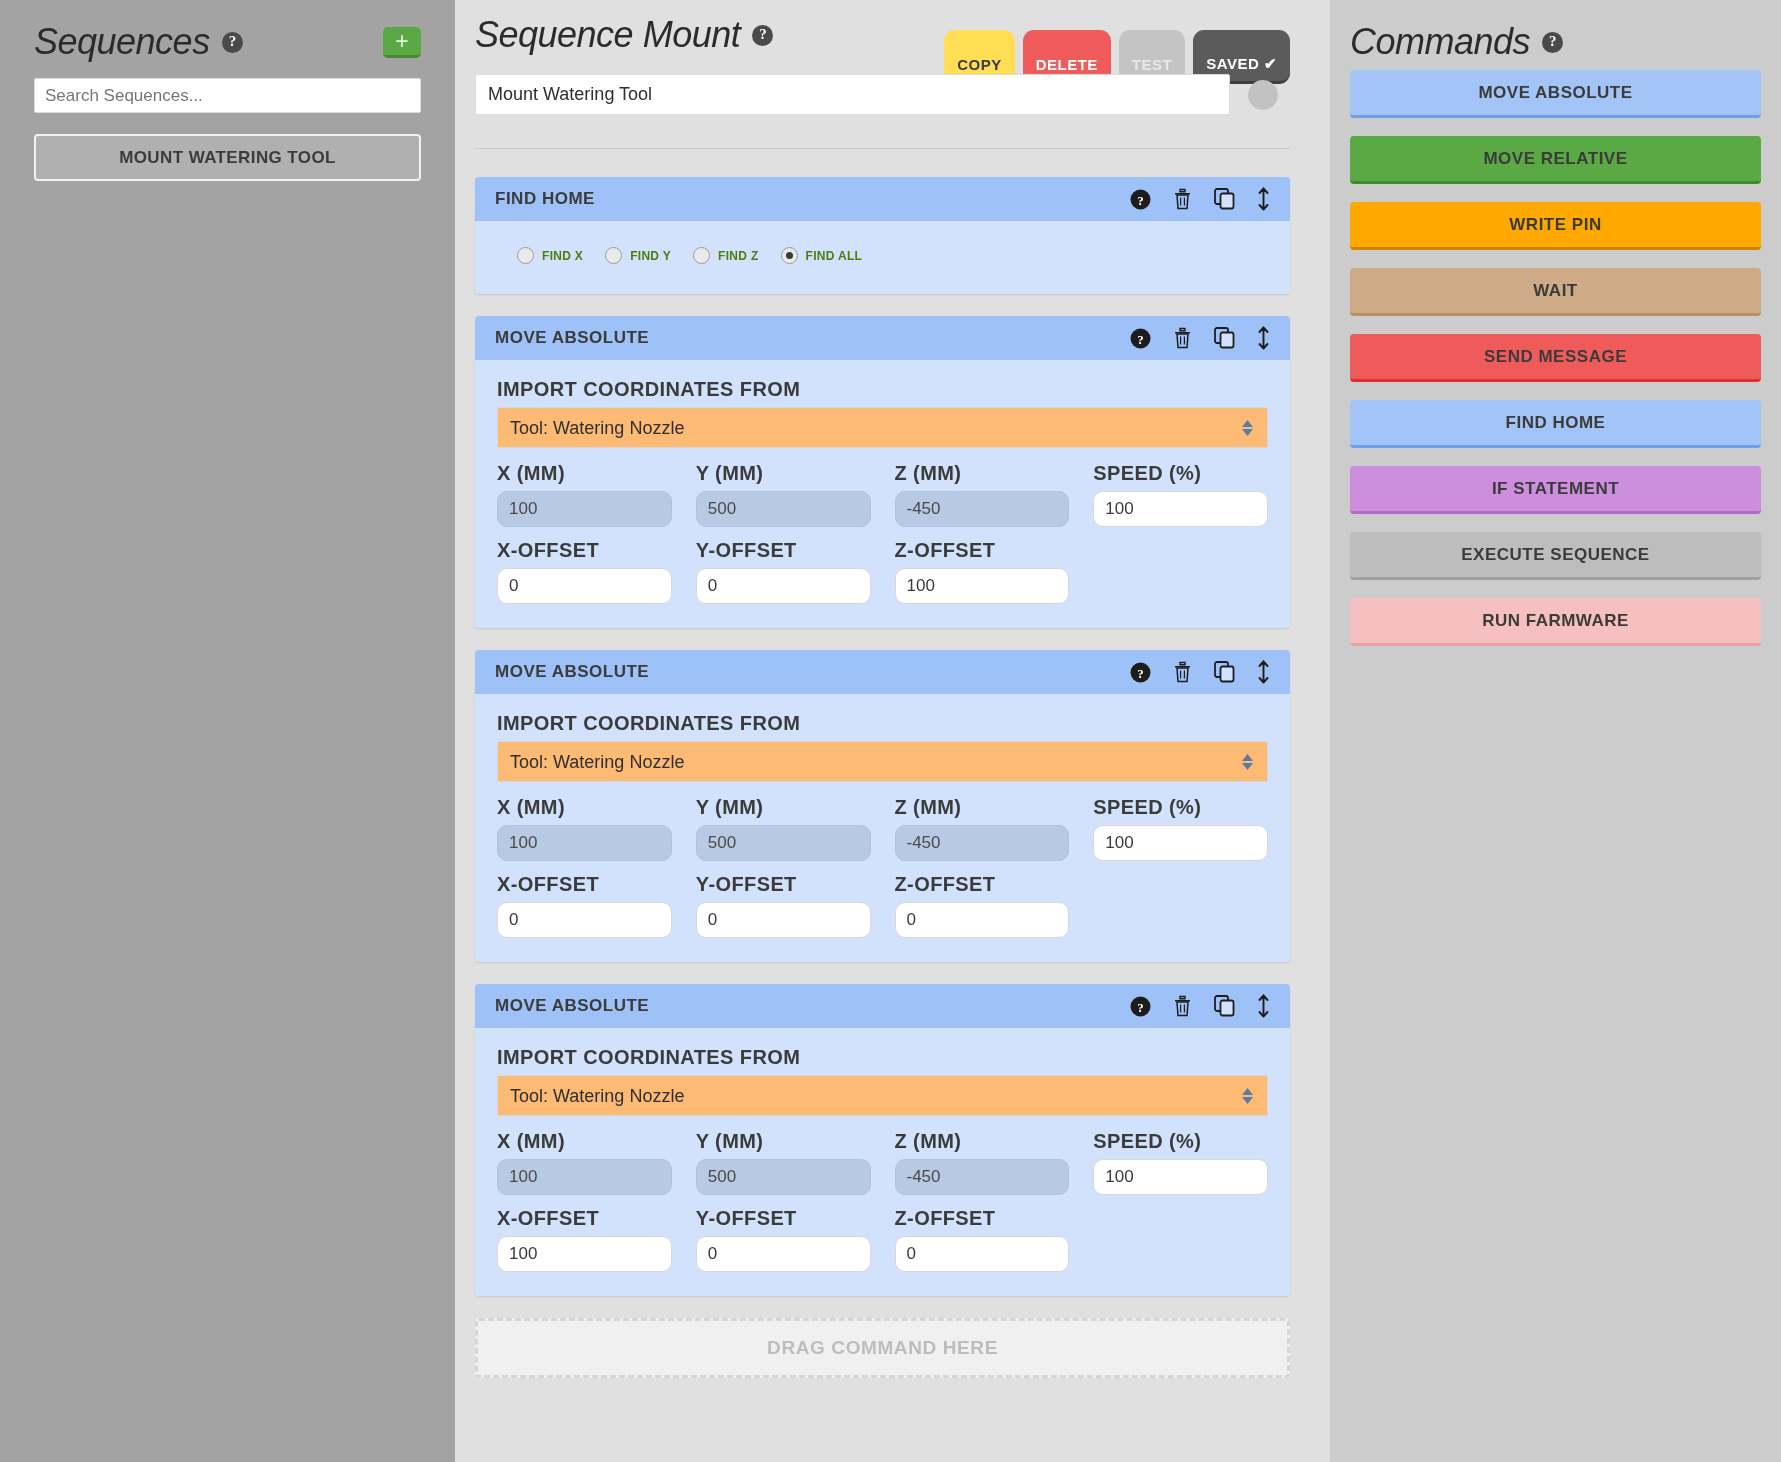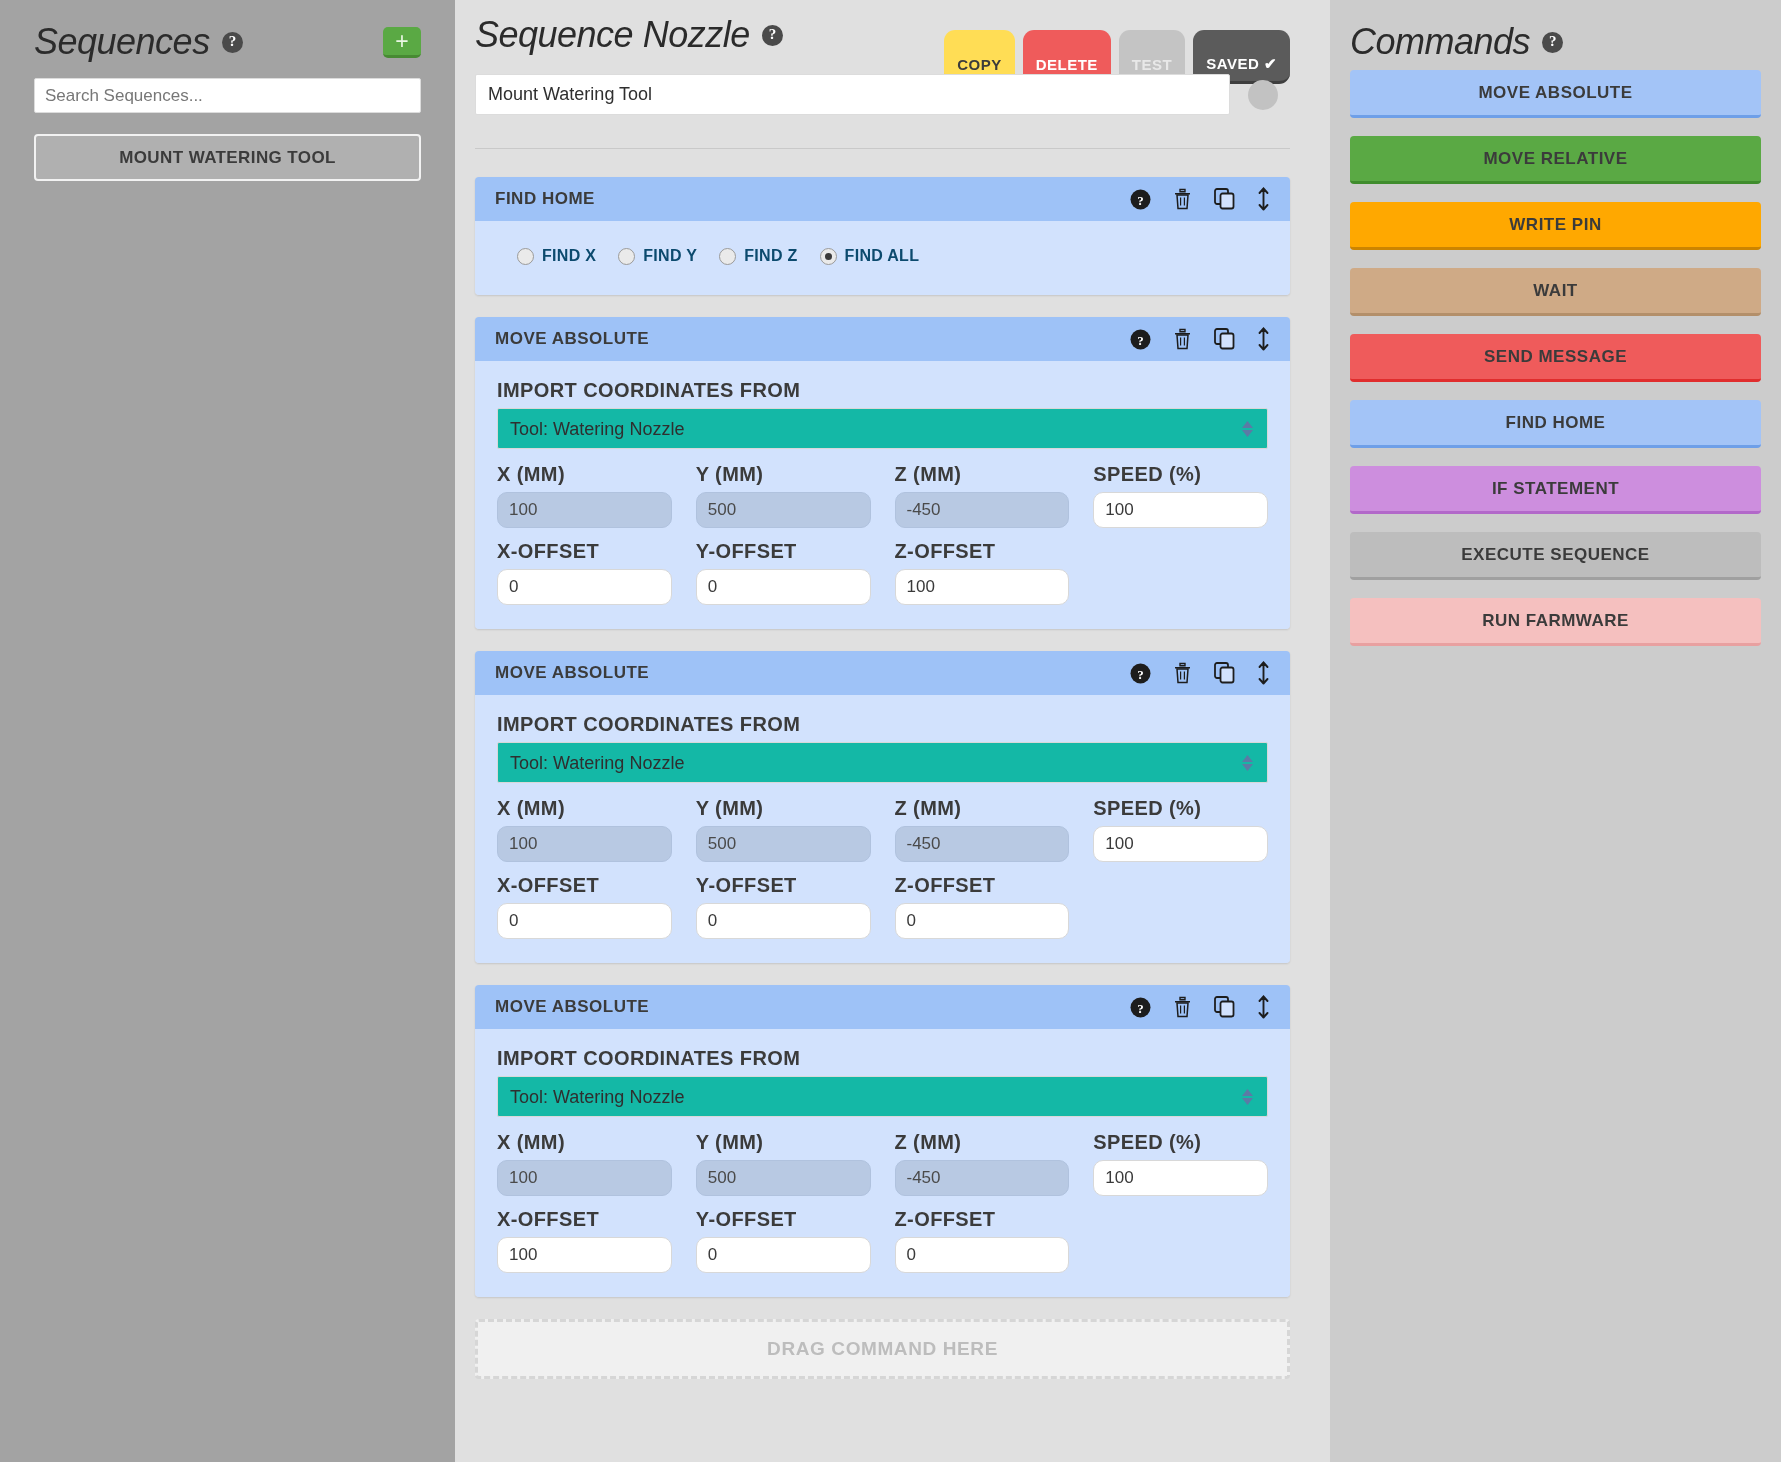--- a/index.html
+++ b/index.html
@@ -121,30 +121,30 @@
   .radio-item { display: flex; align-items: center; gap: 8px; cursor: pointer; }
   .radio {
     width: 17px; height: 17px; border-radius: 50%;
     background: #eaeaea; border: 1px solid #9a9a9a;
     display: inline-block; position: relative; flex: 0 0 17px;
   }
   .radio.on::after {
     content: ""; position: absolute; left: 4px; top: 4px;
     width: 7px; height: 7px; border-radius: 50%; background: #3a3a3a;
   }
-  .radio-label { font-size: 16px; font-weight: bold; color: #0c4a6e; letter-spacing: .3px; }
+  .radio-label { font-size: 12px; font-weight: bold; color: #4d7c0f; letter-spacing: .3px; }
 
   
   .fld-label {
     font-size: 20px; font-weight: bold; color: #3b3b3b;
     letter-spacing: .4px; margin-bottom: 6px; display: block;
   }
   .sel-wrap { position: relative; margin-bottom: 14px; }
   .sel {
-    width: 100%; height: 41px; background: #14b8a6;
+    width: 100%; height: 41px; background: #fdba74;
     border: 1px solid #d8d8d8; border-radius: 2px;
     padding: 0 36px 0 12px; font-size: 18px; color: #2f2f2f;
     appearance: none; -webkit-appearance: none;
     font-family: "Liberation Sans", sans-serif; cursor: pointer;
   }
   .sel-arrow {
     position: absolute; right: 14px; top: 50%; transform: translateY(-50%);
     pointer-events: none; line-height: 0;
   }
   .grid4 { display: grid; grid-template-columns: repeat(4, 1fr); gap: 0 24px; }
@@ -192,21 +192,21 @@
       <button class="add-btn">+</button>
     </div>
     <input class="search-input" type="text" placeholder="Search Sequences..." style="">
     <button class="seq-item">MOUNT WATERING TOOL</button>
   </aside>
 
   <main class="editor">
 
     <div class="editor-head">
       <div class="editor-title">
-        <span>Sequence Nozzle</span>
+        <span>Sequence Mount</span>
         <span class="help-badge">?</span>
       </div>
       <div class="editor-actions">
         <button class="pill copy">COPY</button>
         <button class="pill delete">DELETE</button>
         <button class="pill test">TEST</button>
         <button class="pill saved">SAVED ✔</button>
       </div>
     </div>
 

